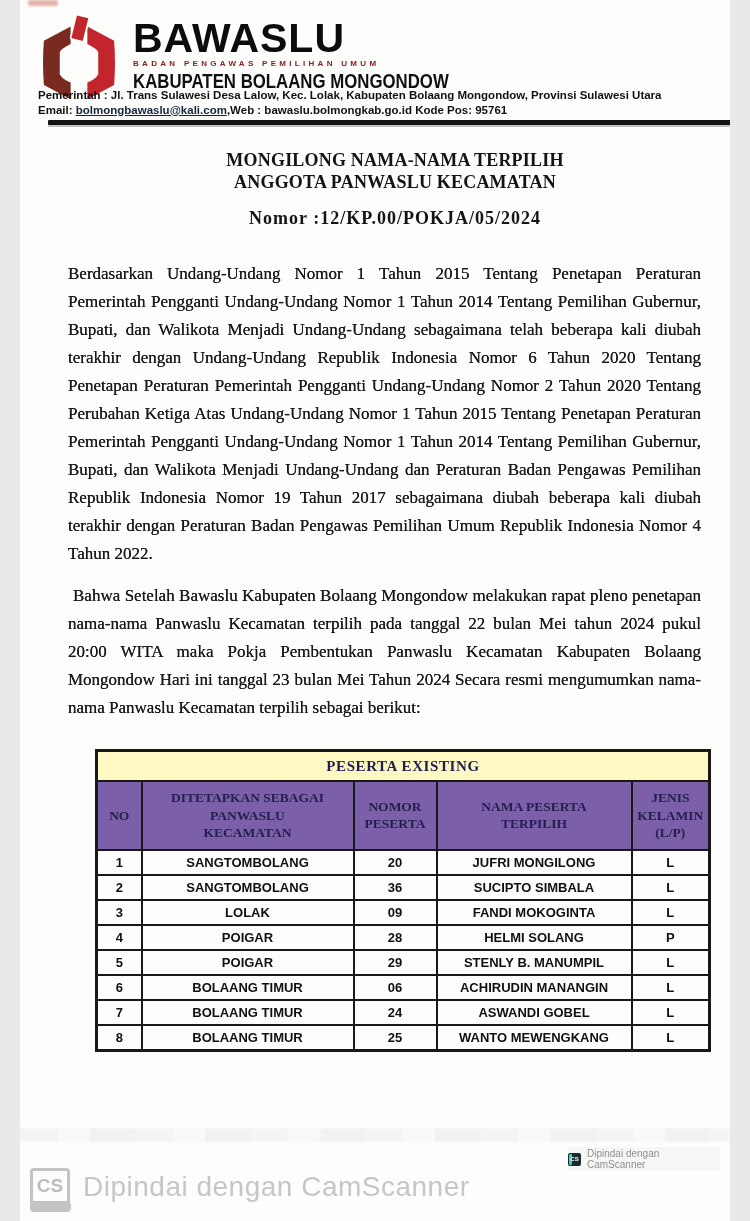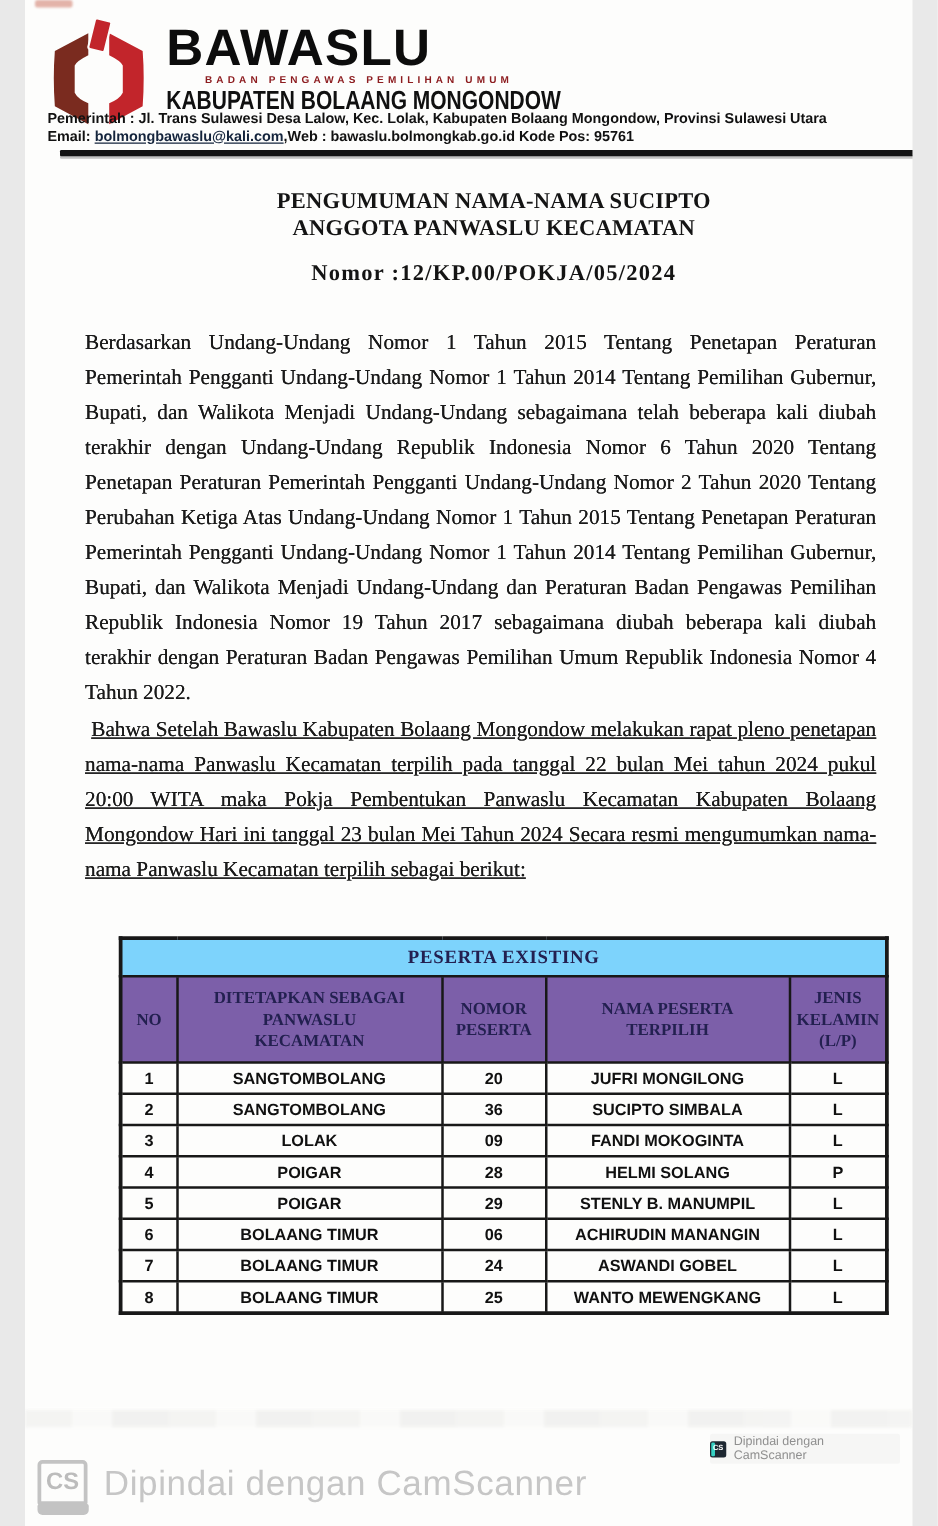--- a/index.html
+++ b/index.html
@@ -15,41 +15,41 @@
   
   .scan-mark-topleft{position:absolute;left:8px;top:0;width:30px;height:6px;background:#e3b3a9;filter:blur(1px);border-radius:2px;}
   .scan-streaks{position:absolute;left:0;top:1128px;width:100%;height:14px;
     background:repeating-linear-gradient(90deg,#ededeb 0 38px,#f7f7f5 38px 70px,#e9e9e7 70px 115px);
     opacity:.55;filter:blur(1.2px);}
   
   .letterhead{position:absolute;left:0;top:0;width:100%;}
   .logo{position:absolute;left:16px;top:14px;width:86px;height:92px;}
   .org-block{position:absolute;left:113px;top:18px;}
   .org-name{font-family:"Liberation Sans",sans-serif;font-weight:900;font-size:41px;line-height:40px;letter-spacing:1px;color:#0c0c0c;}
-  .org-subtitle{font-family:"Liberation Sans",sans-serif;font-weight:700;font-size:8px;letter-spacing:3.3px;color:#8d1d20;margin-top:1px;white-space:nowrap;margin-left:31px;}
+  .org-subtitle{font-family:"Liberation Sans",sans-serif;font-weight:700;font-size:8px;letter-spacing:3.3px;color:#8d1d20;margin-top:1px;white-space:nowrap;}
   .org-region{font-family:"Liberation Sans",sans-serif;font-weight:700;font-size:21px;color:#101010;transform:scaleX(.8);transform-origin:left center;margin-top:1px;white-space:nowrap;letter-spacing:0;}
   .address{position:absolute;left:18px;top:88px;font-family:"Liberation Sans",sans-serif;font-weight:700;font-size:11.5px;line-height:14.5px;color:#111;}
   .address a, .email-link{color:#14243c;text-decoration:underline;}
   .rule{position:absolute;left:28px;top:120px;width:694px;height:5px;background:#141414;border-radius:1px;box-shadow:0 2px 0 rgba(20,20,20,.25);}
   
   .doc-title{position:absolute;left:40px;top:150px;width:670px;text-align:center;}
   .doc-title .t{font-size:18px;font-weight:700;line-height:21.5px;letter-spacing:.2px;color:#141414;}
   .doc-number{margin-top:15px;font-size:18px;font-weight:700;letter-spacing:1px;color:#141414;}
   
   .body-text{position:absolute;left:48px;top:260px;width:633px;
     font-size:17px;line-height:28px;text-align:justify;color:#1a1a1a;
     text-shadow:0 0 .35px #1a1a1a;}
   .body-text p{margin:0;}
-  .body-text p + p{margin-top:2px;text-indent:5px;text-decoration:underline;}
+  .body-text p + p{margin-top:14px;text-indent:5px;}
   
   .results-table{position:absolute;left:75px;top:749px;width:613px;border-collapse:collapse;table-layout:fixed;
     font-family:"Liberation Sans",sans-serif;}
   .results-table th,.results-table td{border:2px solid #181818;}
   .results-table{border:3px solid #181818;}
-  th.banner{background:#7dd3fc;color:#232050;font-family:"Liberation Serif",serif;
+  th.banner{background:#fef9c3;color:#232050;font-family:"Liberation Serif",serif;
     font-size:15px;font-weight:700;letter-spacing:.6px;height:24px;padding:2px;}
   th.colhead{background:#7c5fa9;color:#232050;font-family:"Liberation Serif",serif;
     font-size:13.5px;font-weight:700;line-height:1.3;padding:7px 3px;white-space:pre-line;vertical-align:middle;}
   .results-table td{font-size:13px;font-weight:700;color:#101010;text-align:center;padding:4px 2px;background:#fdfdfc;}
   
   .cs-badge{position:absolute;right:10px;top:1147px;width:152px;height:24px;background:#f6f6f5;border-radius:2px;
     display:flex;align-items:center;justify-content:center;gap:6px;font-family:"Liberation Sans",sans-serif;}
   .cs-badge .mini-icon{width:13px;height:13px;background:#1d2731;border-radius:2px;position:relative;
     display:flex;align-items:center;justify-content:center;}
   .cs-badge .mini-icon::before{content:"";position:absolute;left:1px;top:1px;bottom:1px;width:3px;background:#35d0c2;border-radius:1px;}
@@ -82,21 +82,21 @@
       <div class="org-region">KABUPATEN BOLAANG MONGONDOW</div>
     </div>
     <div class="address">
       <div>Pemerintah : Jl. Trans Sulawesi Desa Lalow, Kec. Lolak, Kabupaten Bolaang Mongondow, Provinsi Sulawesi Utara</div>
       <div><span>Email: </span><span class="email-link">bolmongbawaslu@kali.com</span><span>,Web  : bawaslu.bolmongkab.go.id Kode Pos: 95761</span></div>
     </div>
     <div class="rule"></div>
   </div>
 
   <div class="doc-title">
-    <div class="t">PENGUMUMAN NAMA-NAMA SUCIPTO</div>
+    <div class="t">MONGILONG NAMA-NAMA TERPILIH</div>
     <div class="t">ANGGOTA PANWASLU KECAMATAN</div>
     <div class="doc-number">Nomor :12/KP.00/POKJA/05/2024</div>
   </div>
 
   <div class="body-text">
     <p>Berdasarkan Undang-Undang Nomor 1 Tahun 2015 Tentang Penetapan Peraturan Pemerintah Pengganti Undang-Undang Nomor 1 Tahun 2014 Tentang Pemilihan Gubernur, Bupati, dan Walikota Menjadi Undang-Undang sebagaimana telah beberapa kali diubah terakhir dengan Undang-Undang Republik Indonesia Nomor 6 Tahun 2020 Tentang Penetapan Peraturan Pemerintah Pengganti Undang-Undang Nomor 2 Tahun 2020 Tentang Perubahan Ketiga Atas Undang-Undang Nomor 1 Tahun 2015 Tentang Penetapan Peraturan Pemerintah Pengganti Undang-Undang Nomor 1 Tahun 2014 Tentang Pemilihan Gubernur, Bupati, dan Walikota Menjadi Undang-Undang dan Peraturan Badan Pengawas Pemilihan Republik Indonesia Nomor 19 Tahun 2017 sebagaimana diubah beberapa kali diubah terakhir dengan Peraturan Badan Pengawas Pemilihan Umum Republik Indonesia Nomor 4 Tahun 2022.</p>
     <p>Bahwa Setelah Bawaslu Kabupaten Bolaang Mongondow melakukan rapat pleno penetapan nama-nama Panwaslu Kecamatan terpilih pada tanggal 22 bulan Mei tahun 2024 pukul 20:00 WITA maka Pokja Pembentukan Panwaslu Kecamatan Kabupaten Bolaang Mongondow Hari ini tanggal 23 bulan Mei Tahun 2024 Secara resmi mengumumkan nama-nama Panwaslu Kecamatan terpilih sebagai berikut:</p>
   </div>
 
   <table class="results-table">

